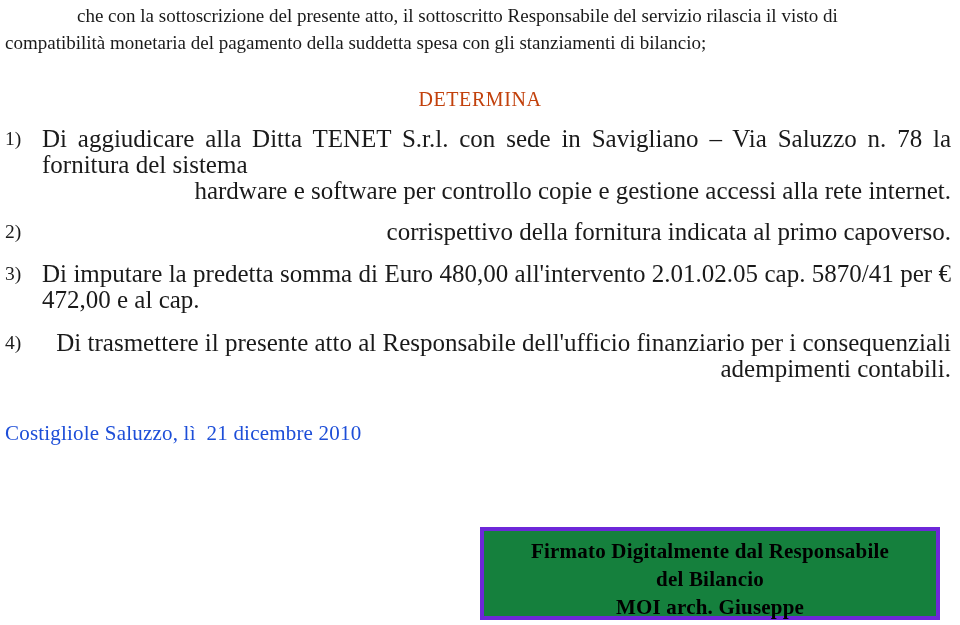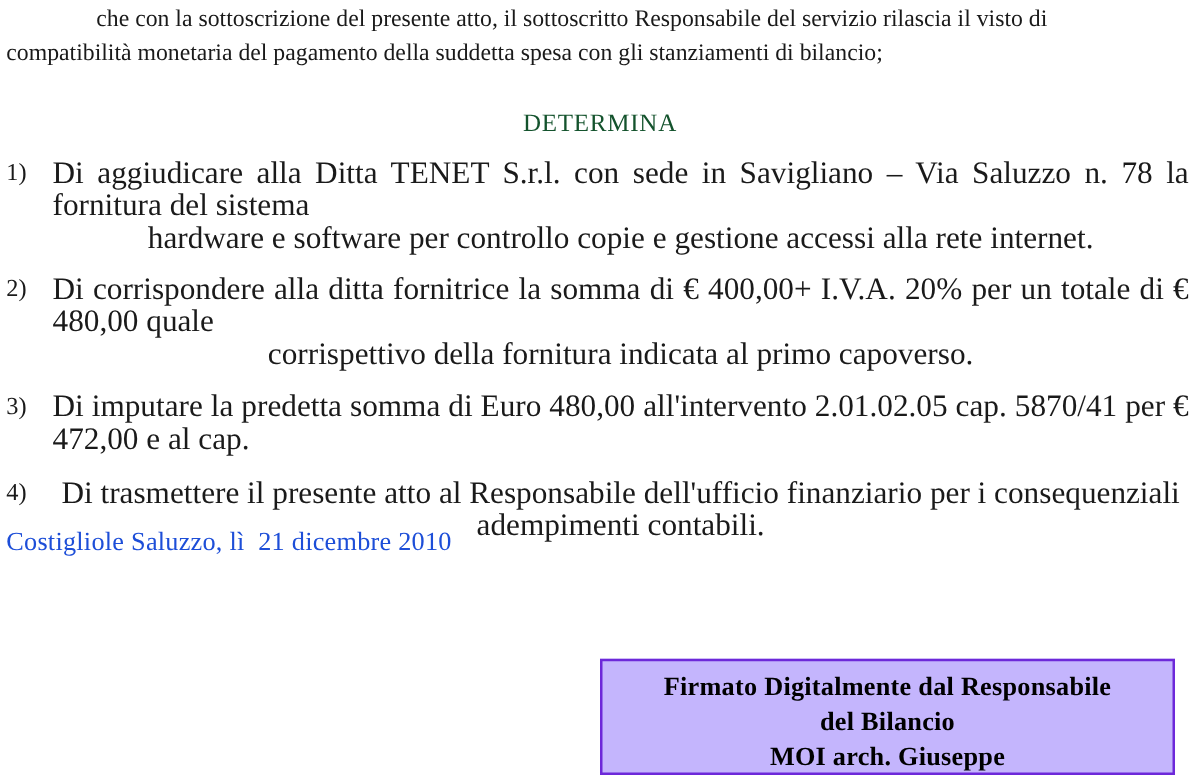--- a/index.html
+++ b/index.html
@@ -48,21 +48,21 @@
 
   
   .heading {
     position: absolute;
     left: 0;
     top: 88px;
     width: 960px;
     text-align: center;
     font-size: 20px;
     letter-spacing: 0.6px;
-    color: #14532d;
+    color: #c2410c;
   }
 
   
   .list {
     position: absolute;
     left: 0;
     top: 126px;
     width: 960px;
   }
   .li {
@@ -85,21 +85,21 @@
   }
   .li .body {
     display: block;
     font-size: 25px;
     line-height: 26px;
     text-align: justify;
     text-justify: inter-word;
     color: #1a1a1a;
     width: 909px;
   }
-  .li .body .last { text-align: center; display: block; }
+  .li .body .last { text-align: right; display: block; }
 
   #li-1 { margin-top: 0px; }
   #li-2 { margin-top: 15px; }
   #li-3 { margin-top: 16px; }
   #li-4 { margin-top: 17px; }
 
   
   .dateline {
     position: absolute;
     left: 5px;
@@ -114,22 +114,22 @@
   }
 
   
   .sigbox {
     position: absolute;
     left: 480px;
     top: 527px;
     width: 460px;
     height: 93px;
     box-sizing: border-box;
-    border: 2px solid #6d28d9;
-    background: #c4b5fd;
+    border: 4px solid #6d28d9;
+    background: #15803d;
     text-align: center;
     padding-top: 6px;
   }
   .sigbox .sigline {
     display: block;
     font-weight: bold;
     font-size: 21px;
     line-height: 28px;
     letter-spacing: 0.2px;
     color: #000000;
@@ -154,21 +154,20 @@
       <span class="num">1)</span>
       <span class="body">
         <span>Di aggiudicare alla Ditta TENET S.r.l. con sede in Savigliano – Via Saluzzo n. 78 la fornitura del sistema</span>
         <span class="last">hardware e software per controllo copie e gestione accessi alla rete internet.</span>
       </span>
     </div>
 
     <div class="li" id="li-2">
       <span class="num">2)</span>
       <span class="body">
-        <span>Di corrispondere alla ditta fornitrice la somma di € 400,00+ I.V.A. 20% per un totale di € 480,00 quale</span>
         <span class="last">corrispettivo della fornitura indicata al primo capoverso.</span>
       </span>
     </div>
 
     <div class="li" id="li-3">
       <span class="num">3)</span>
       <span class="body">
         <span>Di imputare la predetta somma di Euro 480,00 all'intervento 2.01.02.05 cap. 5870/41 per € 472,00 e al cap.</span>
       </span>
     </div>

